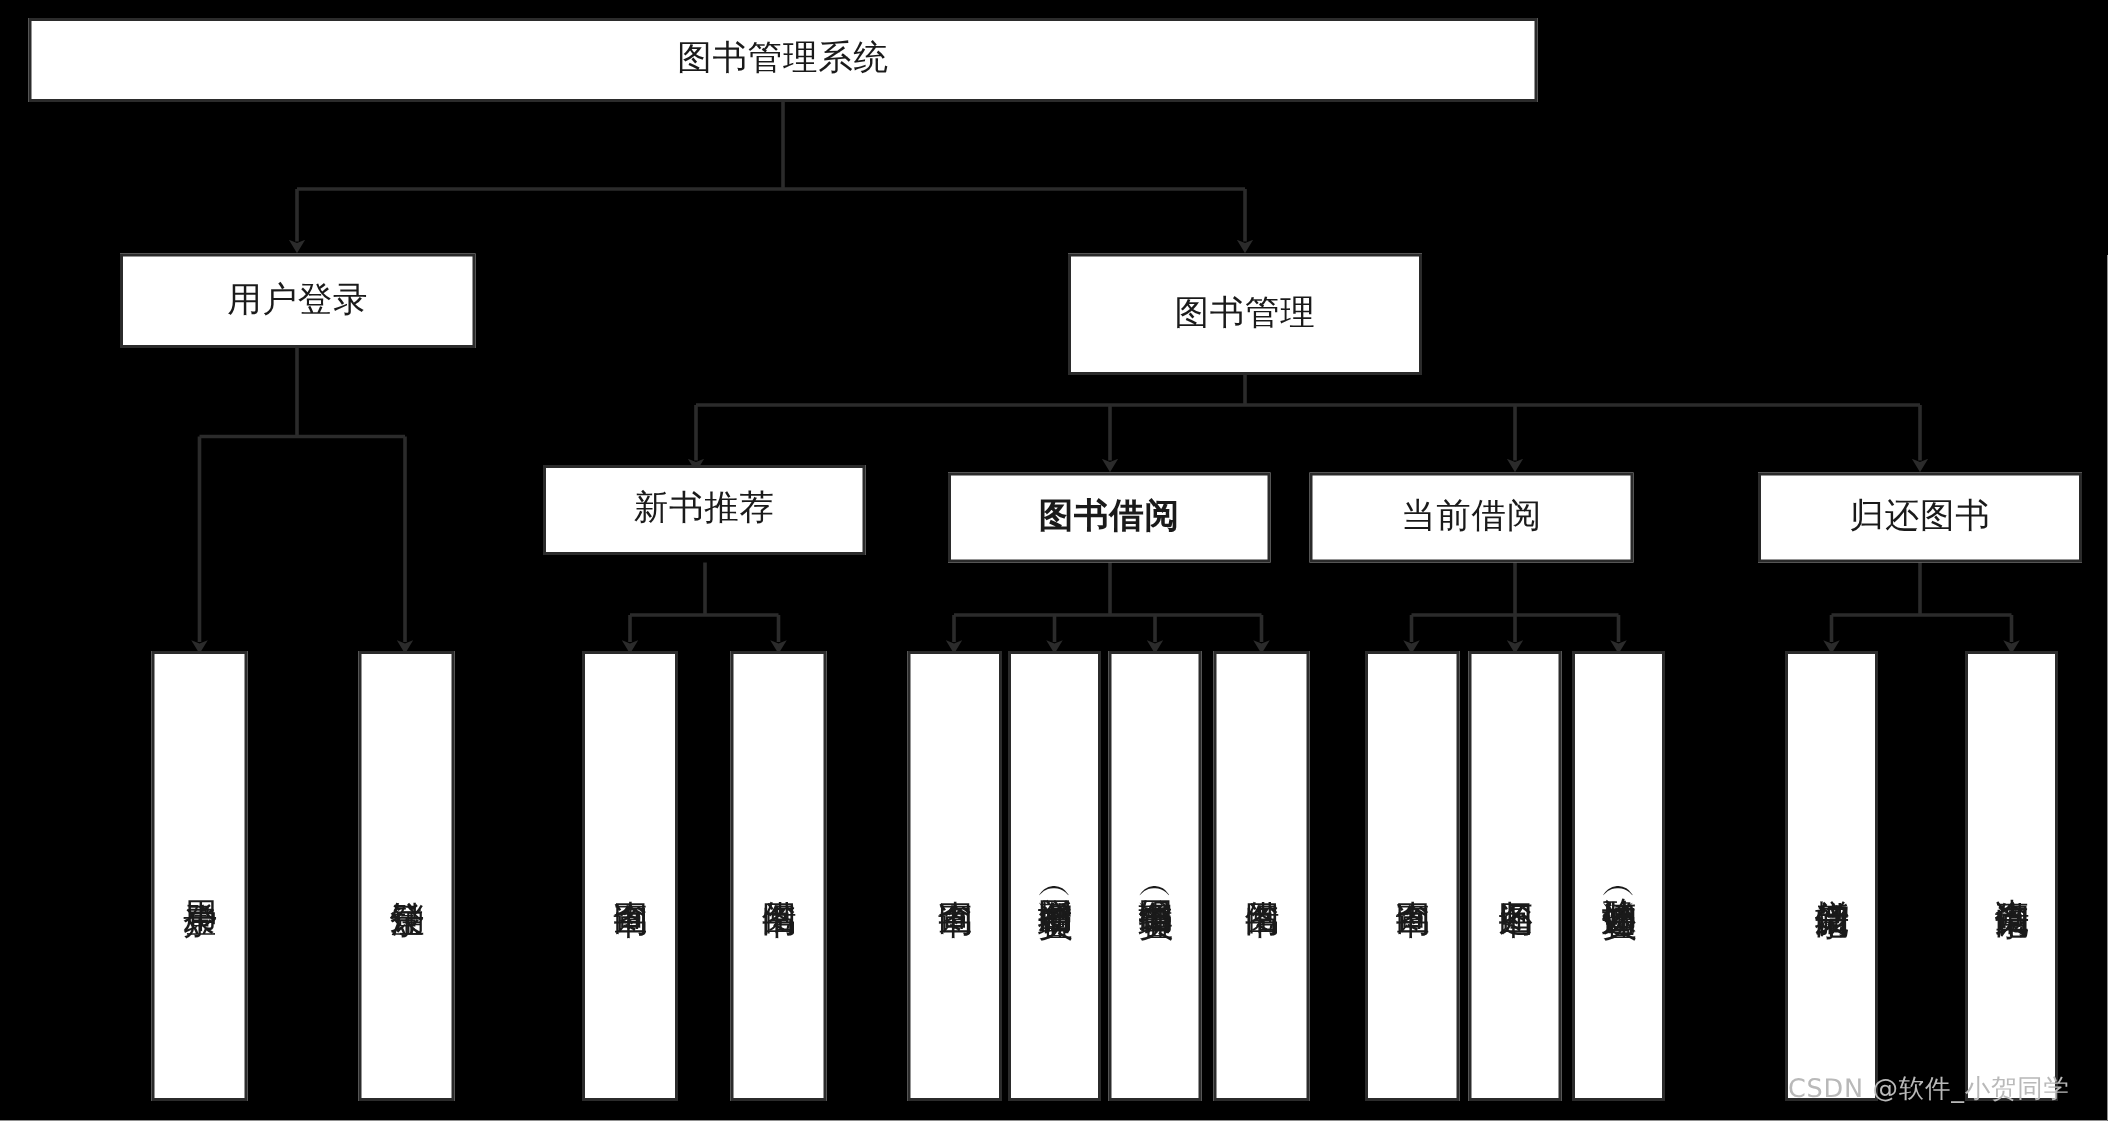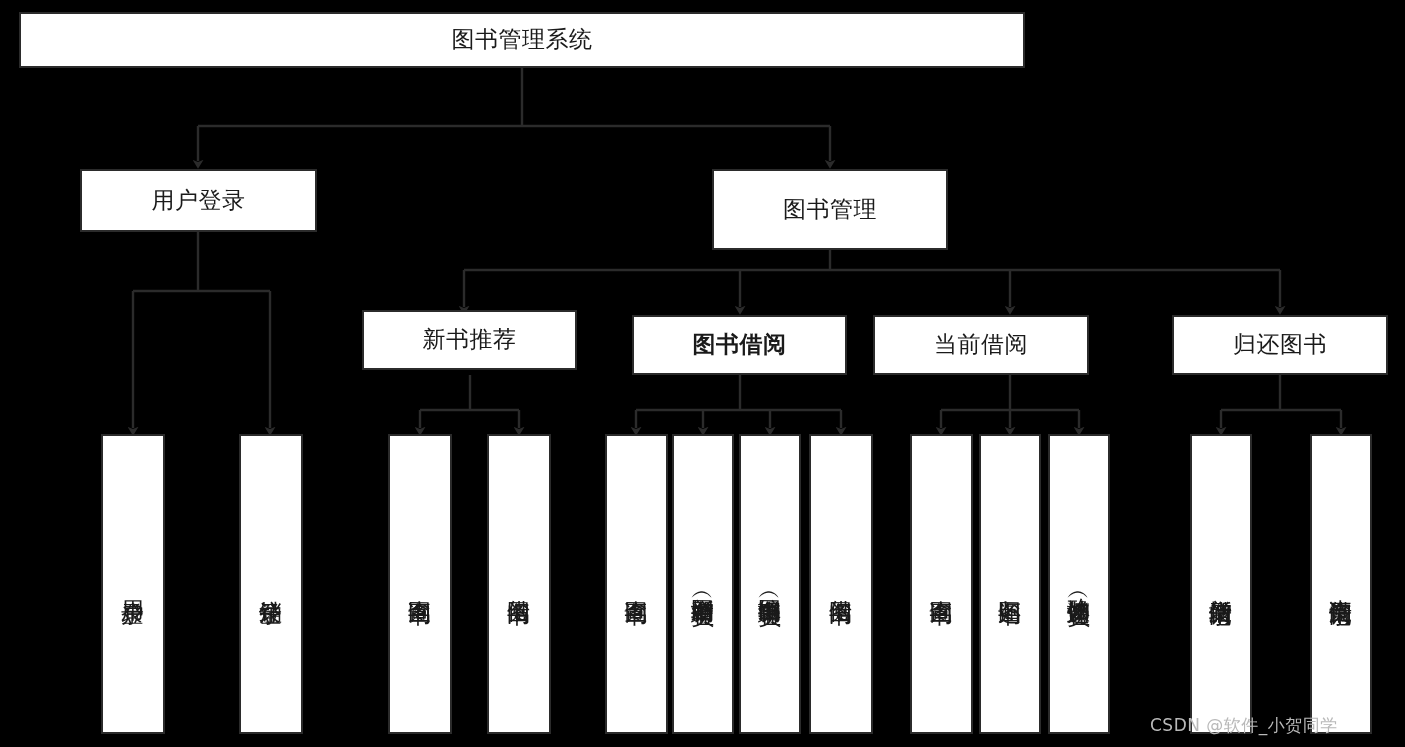--- a/index.html
+++ b/index.html
@@ -185,15 +185,15 @@
     <span class="lbl">确认归还（管理员）</span>
   </div>
 
   <div class="node v" style="left:1190px; top:434px; width:62px; height:300px;">
     <span class="lbl">新增借阅记录</span>
   </div>
   <div class="node v" style="left:1310px; top:434px; width:62px; height:300px;">
     <span class="lbl">查询借阅记录</span>
   </div>
 
-  <div class="watermark" style="left:1150px; top:714px;">CSDN @软件_小贺同学</div>
+  <div class="watermark" style="left:1192px; top:714px;">CSDN @软件_小贺同学</div>
 
 </div>
 
 </body></html>

